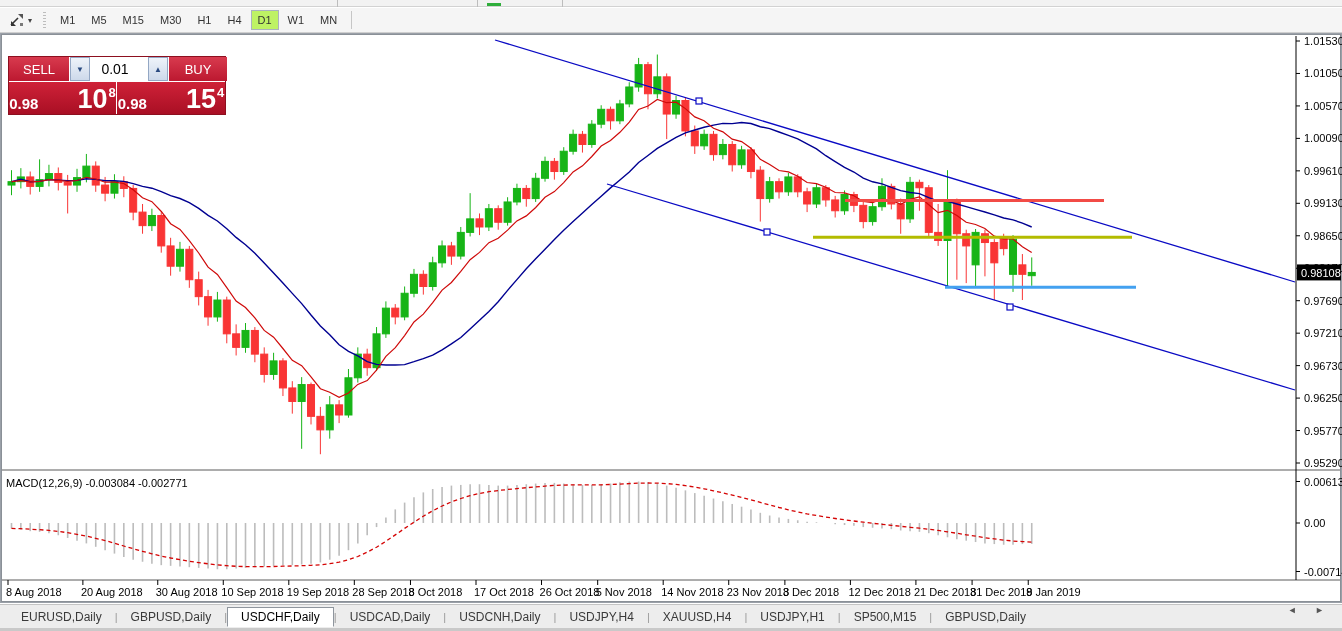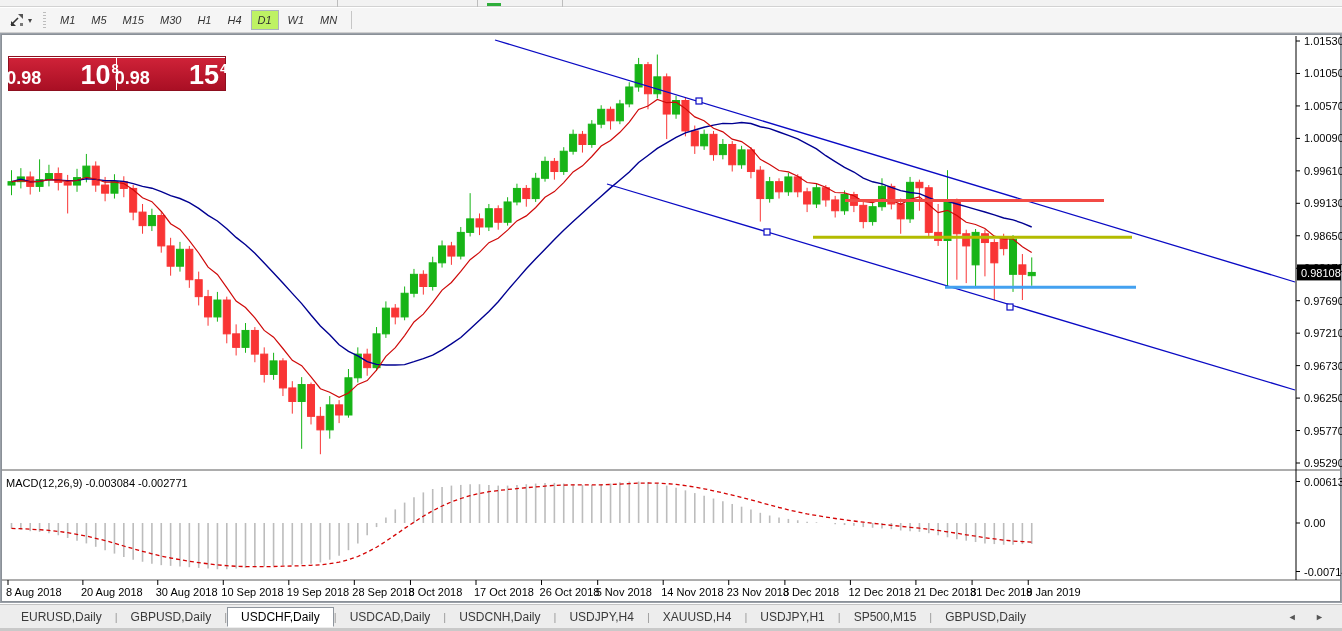--- a/index.html
+++ b/index.html
@@ -13,47 +13,47 @@
   
   #toolbar{position:absolute;left:0;top:8px;width:1342px;height:25px;background:#f5f5f5;
            border-bottom:1px solid #cfcfcf;display:flex;align-items:center;}
   #tool-icon-group{display:flex;align-items:center;height:21px;margin-left:6px;padding:0 3px;}
   #tool-icon-group svg{display:block;}
   .caret{font-size:8px;color:#444;margin-left:3px;}
   .grip{width:3px;height:16px;margin:0 6px 0 8px;
         background:repeating-linear-gradient(to bottom,#bdbdbd 0 1px,transparent 1px 3px);}
   .tf-btn{min-width:27px;height:20px;border:1px solid transparent;background:transparent;
           font-family:"Liberation Sans",sans-serif;font-size:11px;color:#333;margin:0 1px;
-          display:inline-flex;align-items:center;justify-content:center;cursor:default;font-style:italic;}
+          display:inline-flex;align-items:center;justify-content:center;cursor:default;}
   .tf-btn.active{background:#bef264;border:1px solid #aab2bd;}
   .toolbar-endsep{width:1px;height:18px;background:#c6c6c6;margin-left:6px;}
   
   #chart-window-border{position:absolute;left:0;top:33px;width:1342px;height:570px;
            border:2px solid #9aa0a8;background:#fff;}
   #chart-svg{position:absolute;left:0;top:0;}
   #chart-title{position:absolute;left:8px;top:38px;font-size:12px;color:#000;z-index:5;white-space:nowrap;}
   #chart-title .marker{font-size:9px;margin-right:5px;}
   #chart-title .ttl{margin-right:8px;}
   
   #trade-panel{position:absolute;left:8px;top:56px;width:218px;z-index:6;
                border:1px solid #8d0f1f;background:#fff;}
   #tp-row1{display:grid;grid-template-columns:60px 20px 56px 20px 58px;gap:1px;background:#fff;height:24px;}
   #tp-row1>div{display:flex;align-items:center;justify-content:center;}
   .tp-btn{background:linear-gradient(#d83a4e,#bc1830);color:#fff;font-size:13px;cursor:pointer;}
   .tp-spin{background:linear-gradient(#eef3fa,#cdd9ea);border:1px solid #93a7c4;color:#2a4a80;font-size:8px;cursor:pointer;}
   #tp-lot{background:#fff;color:#000;font-size:14px;justify-content:flex-end;padding-right:8px;}
   #tp-row2{display:grid;grid-template-columns:107px 108px;gap:1px;background:#fff;border-top:1px solid #fff;height:33px;}
   .tp-price{background:linear-gradient(#cf2238,#a90f24);color:#fff;display:flex;align-items:flex-end;
             justify-content:center;padding-bottom:3px;cursor:pointer;}
-  .tp-price .pfx{font-size:18px;font-weight:bold;margin-right:4px;line-height:1;}
+  .tp-price .pfx{font-size:15px;font-weight:bold;margin-right:4px;line-height:1;}
   .tp-price .big{font-size:27px;font-weight:bold;line-height:0.85;margin-left:35px;}
   .tp-price .sup{font-size:13px;font-weight:bold;position:relative;top:-11px;margin-left:1px;}
   
   #tab-bar{position:absolute;left:0;top:604px;width:1342px;height:24px;background:#ededed;
-           border-top:1px solid #c4c4c4;display:flex;align-items:center;font-size:12px;color:#3a3a3a;}
+           border-top:1px solid #c4c4c4;display:flex;font-size:12px;color:#3a3a3a;}
   .tab{padding:2px 13px;margin-top:1px;white-space:nowrap;cursor:pointer;}
   .tab.active{background:#fff;border:1px solid #8f969e;border-bottom:1px solid #fff;color:#000;}
   .tab-sep{color:#9a9a9a;font-size:11px;}
   #tab-arrows{margin-left:auto;margin-right:10px;color:#555;font-size:9px;letter-spacing:8px;cursor:pointer;}
   #bottom-edge{position:absolute;left:0;top:628px;width:1342px;height:3px;background:#c9c9c9;}
 </style>
 </head>
 <body>
 
 <div id="app">
@@ -517,20 +517,27 @@
         <text x="1026.2399999999998" y="596" font-size="11" font-family="Liberation Sans, sans-serif" fill="#000">9 Jan 2019</text>
       </g>
       <g>
         <rect x="1297" y="264.42986000000093" width="44" height="16" fill="#000"></rect>
         <text x="1301" y="276.92986000000093" font-size="11" font-family="Liberation Sans, sans-serif" fill="#fff">0.98108</text>
       </g>
     </svg>
 
 
   <div id="trade-panel">
+    <div id="tp-row1">
+      <div class="tp-btn">SELL</div>
+      <div class="tp-spin">▼</div>
+      <div id="tp-lot">0.01</div>
+      <div class="tp-spin">▲</div>
+      <div class="tp-btn">BUY</div>
+    </div>
     <div id="tp-row2">
       <div class="tp-price">
         <span class="pfx">0.98</span>
         <span class="big">10</span>
         <span class="sup">8</span>
       </div>
       <div class="tp-price">
         <span class="pfx">0.98</span>
         <span class="big">15</span>
         <span class="sup">4</span>

